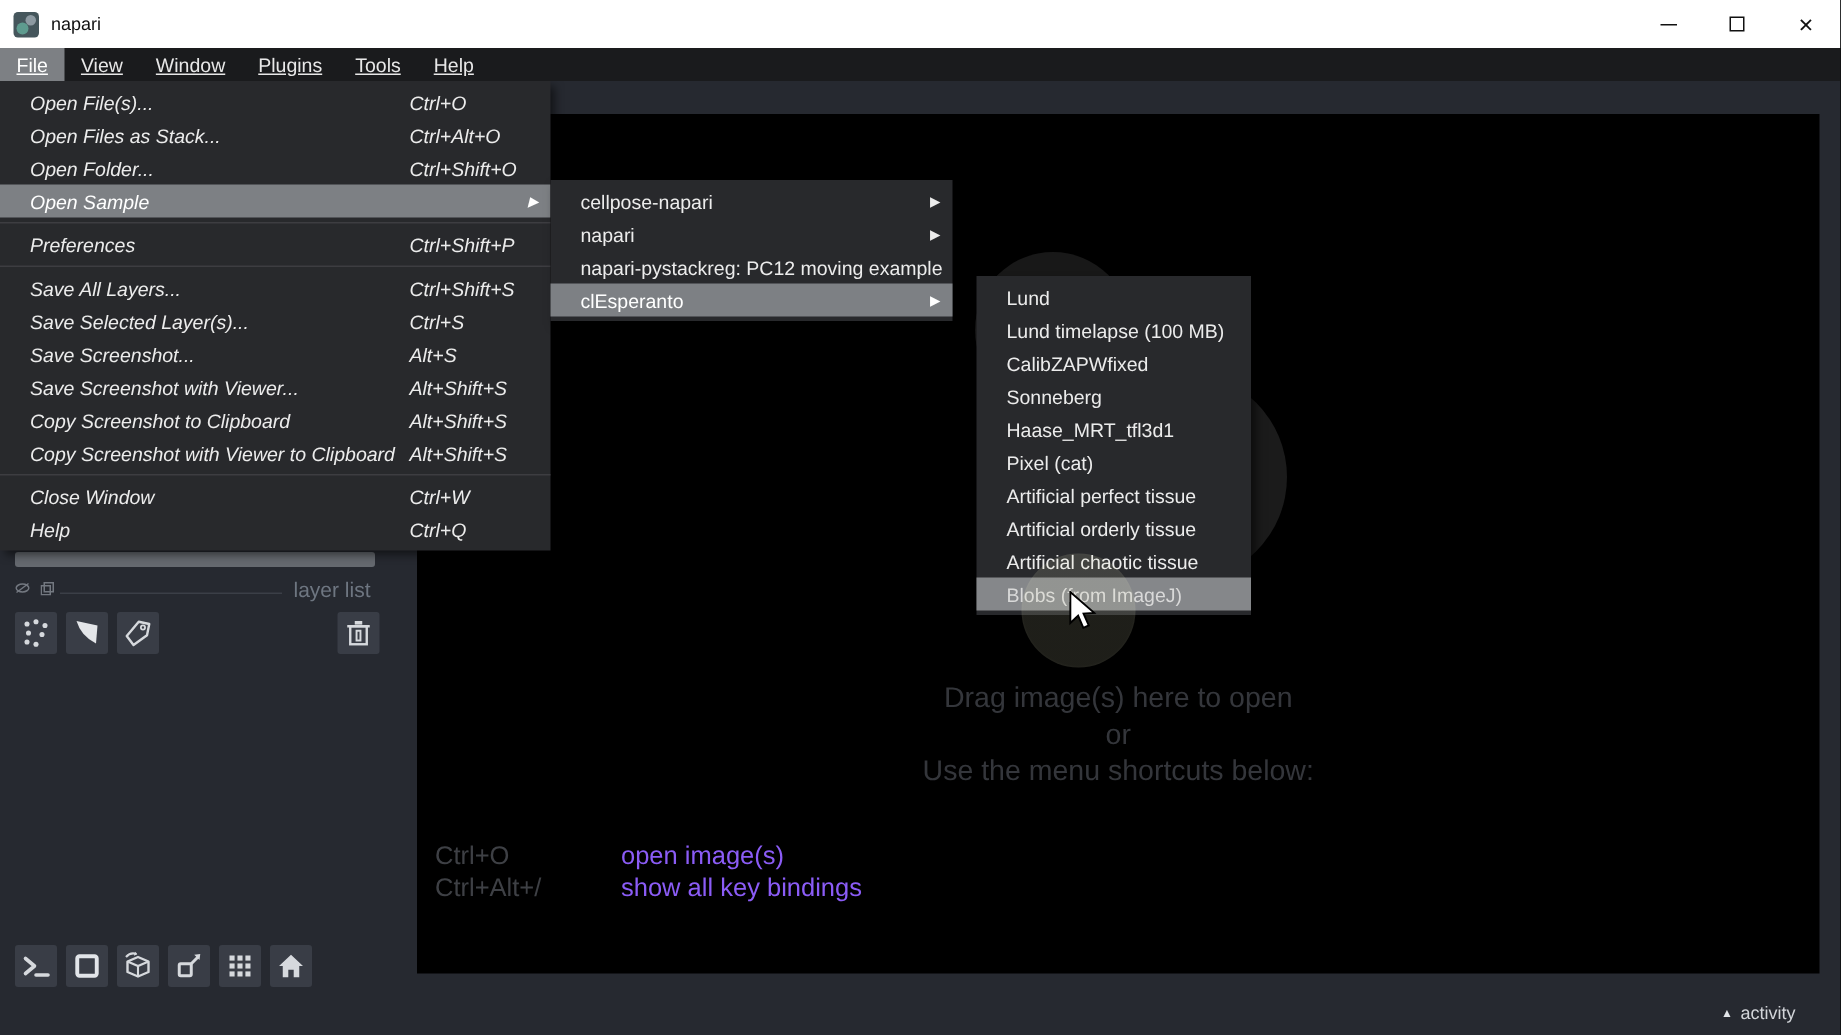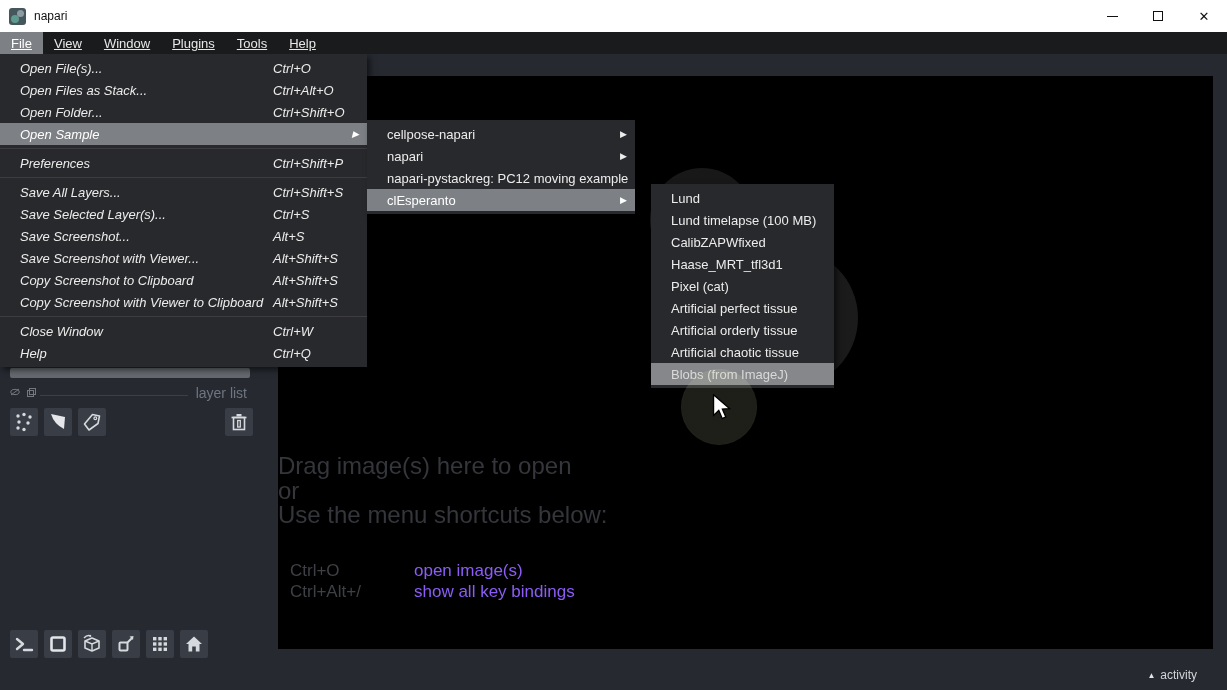--- a/index.html
+++ b/index.html
@@ -23,21 +23,21 @@
   .menubar-item { padding:0 11px; display:flex; align-items:center; cursor:default;text-decoration:underline; }
   .menubar-item.active { background:#7d8084; color:#ffffff; }
 
   
   .main { position:absolute; top:54px; left:0; width:1227px; height:636px; background:#262930; }
   .canvas { position:absolute; left:278px; top:22px; width:935px; height:573px; background:#000000; overflow:hidden; }
   .wm-circle { position:absolute; border-radius:50%; }
   .wm1 { left:372px; top:92px;  width:104px; height:104px; background:#181818; }
   .wm2 { left:440px; top:172px; width:140px; height:140px; background:#1b1b1b; }
 
-  .welcome { position:absolute; left:0; top:378px; width:100%; text-align:left; color:#34363b; font-size:24px; line-height:24.5px; }
+  .welcome { position:absolute; left:0; top:378px; width:100%; text-align:center; color:#34363b; font-size:19px; line-height:24.5px; }
   .kb-hints { position:absolute; left:12px; top:484px; font-size:17px; line-height:21px; }
   .kb-row { display:flex; }
   .kb-keys { width:84px; color:#3e4045; }
   .kb-desc { color:#8b5cf6;margin-left:40px; }
 
   
   .slider-bar { position:absolute; left:10px; top:314px; width:240px; height:10px; background:#65696f; border-radius:2px; }
   .dock-header { position:absolute; left:0; top:331px; width:278px; height:18px; }
   .mini-icon { position:absolute; top:3px; color:#737880; }
   .mini-icon svg { display:block; }
@@ -306,20 +306,23 @@
     <div class="menu-item">
       <span class="mi-label">Lund</span>
     </div>
     <div class="menu-item">
       <span class="mi-label">Lund timelapse (100 MB)</span>
     </div>
     <div class="menu-item">
       <span class="mi-label">CalibZAPWfixed</span>
     </div>
     <div class="menu-item">
+      <span class="mi-label">Sonneberg</span>
+    </div>
+    <div class="menu-item">
       <span class="mi-label">Haase_MRT_tfl3d1</span>
     </div>
     <div class="menu-item">
       <span class="mi-label">Pixel (cat)</span>
     </div>
     <div class="menu-item">
       <span class="mi-label">Artificial perfect tissue</span>
     </div>
     <div class="menu-item">
       <span class="mi-label">Artificial orderly tissue</span>

